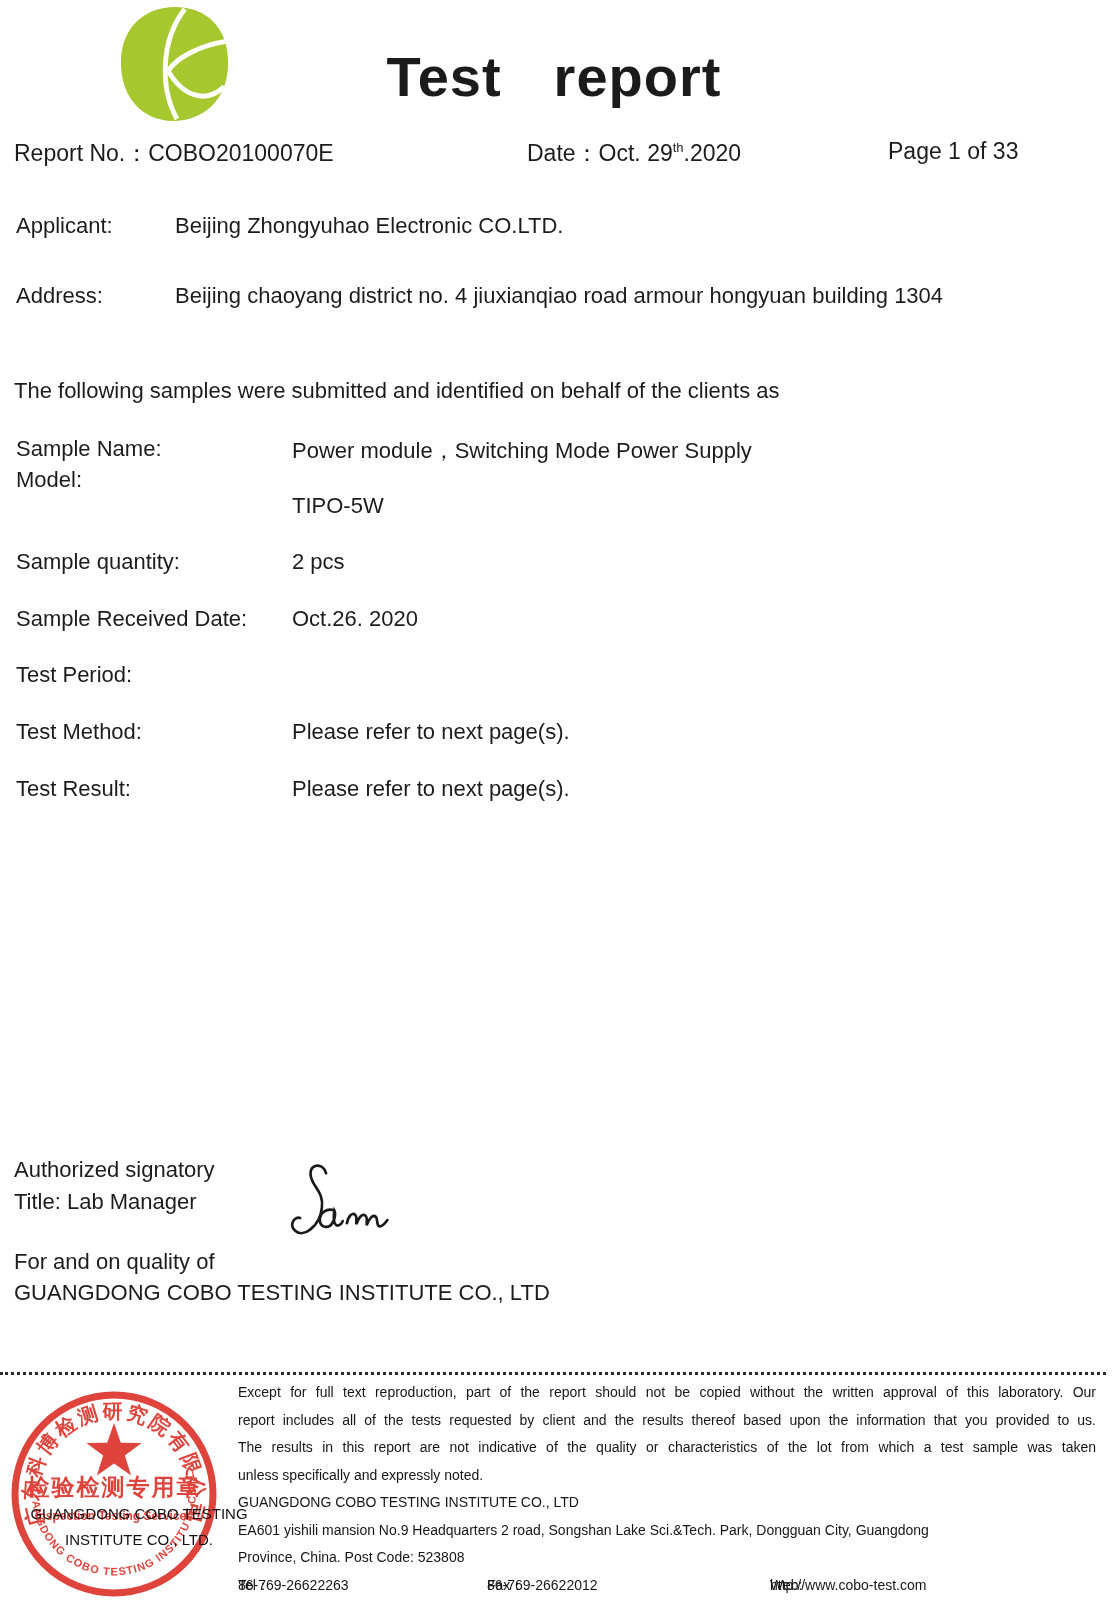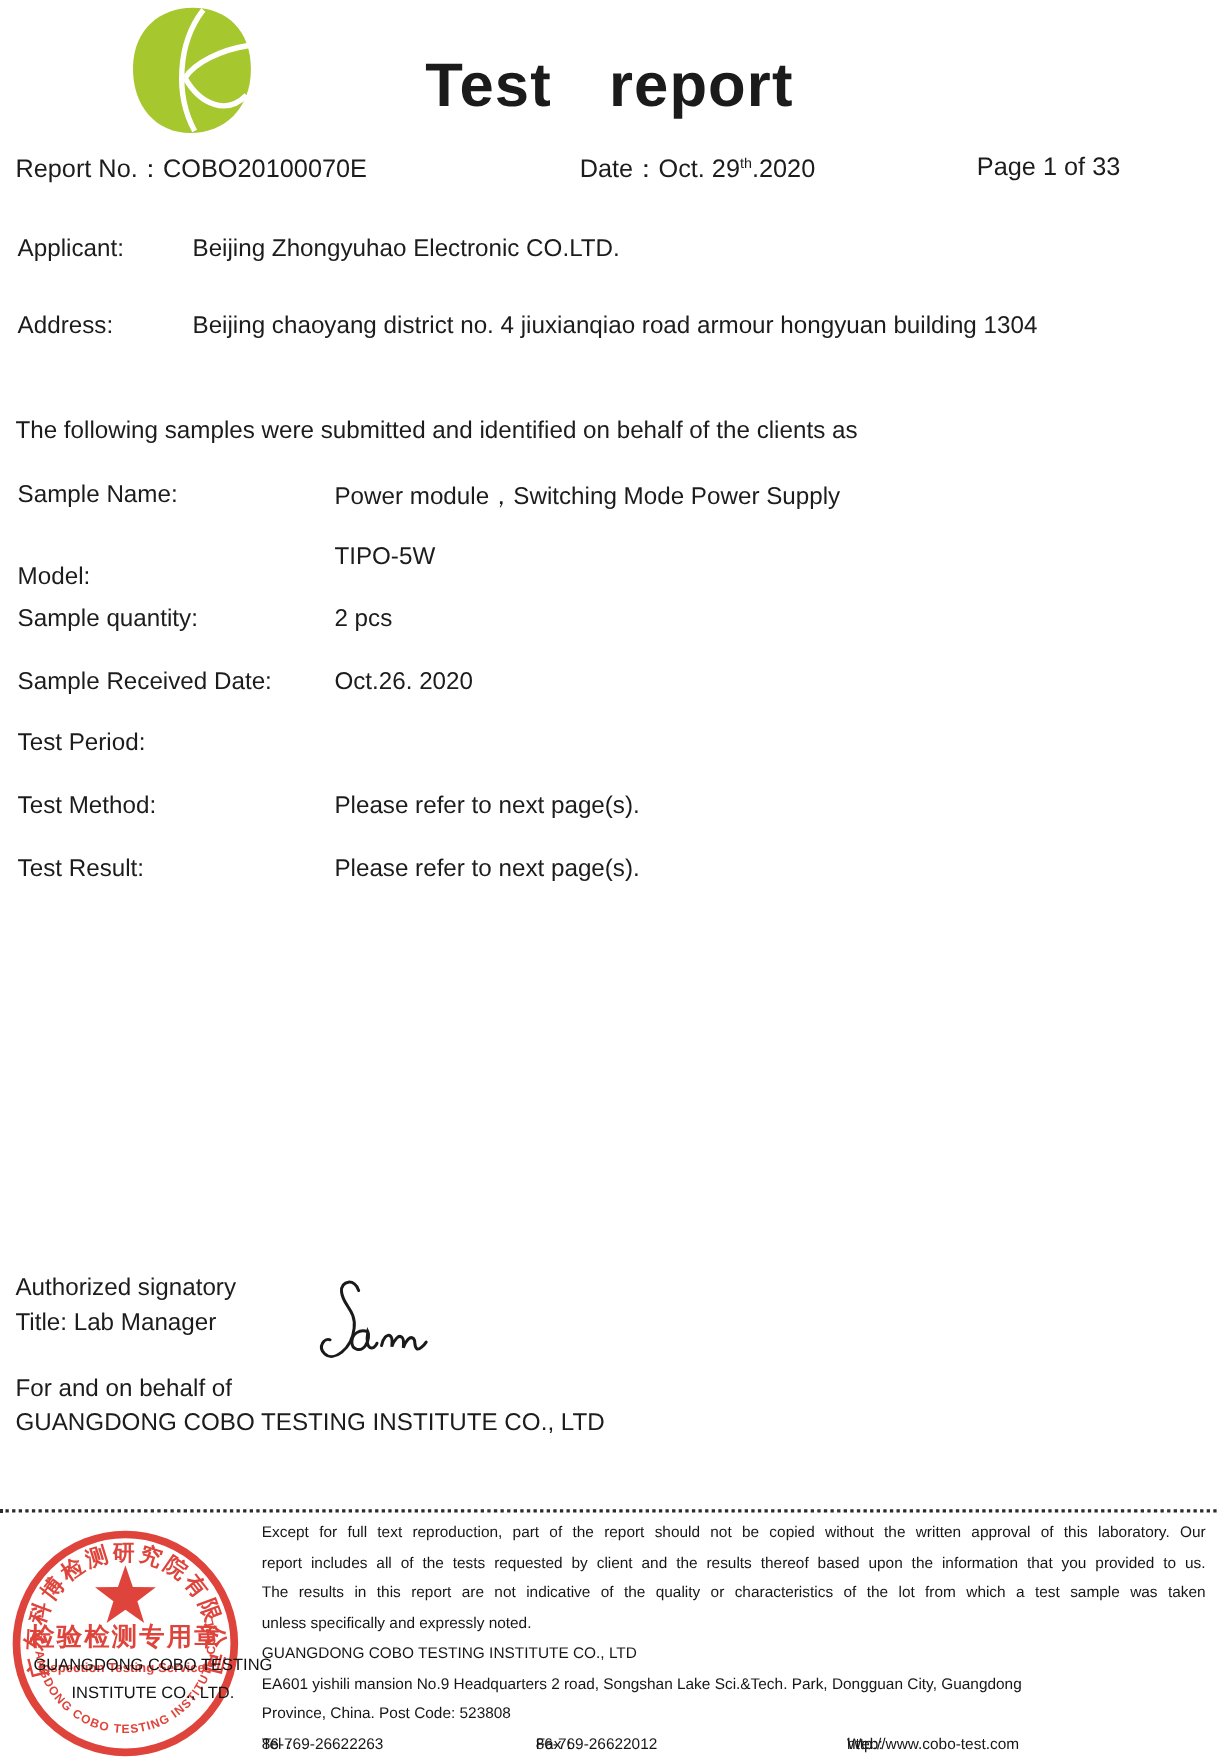--- a/index.html
+++ b/index.html
@@ -12,21 +12,21 @@
          font-size:56px;font-weight:bold;color:#1b1b1b;letter-spacing:1px;}
   .hdr{top:138px;font-size:23px;white-space:nowrap;}
   #report-no{left:14px;}
   #date{left:527px;}
   #date sup{font-size:13px;}
   #page-info{left:888px;}
   
   .lbl{left:16px;font-size:22px;white-space:nowrap;}
   .val{font-size:22px;white-space:nowrap;}
   .party-val{left:175px;}
-  .row-val{left:292px;margin-left:12px;}
+  .row-val{left:292px;}
   #intro{left:14px;top:378px;font-size:22px;white-space:nowrap;}
   
   .sig-text{left:14px;font-size:22px;white-space:nowrap;}
   #sig-svg{left:272px;top:1158px;width:130px;height:95px;}
   
   #dotline{left:0;top:1372px;width:1112px;border-top:3px dotted #2b2b2b;height:0;}
   #footer-text{left:238px;top:1379px;width:858px;font-size:14px;line-height:27.5px;color:#161616;}
   .fjust{text-align:justify;text-align-last:justify;}
   #tel-line{position:relative;height:27.5px;}
   #tel-line span{position:absolute;top:0;white-space:nowrap;}
@@ -72,42 +72,42 @@
 
   <div class="abs lbl" style="top:213px">Applicant:</div>
   <div class="abs val party-val" style="top:213px">Beijing Zhongyuhao Electronic CO.LTD.</div>
   <div class="abs lbl" style="top:283px">Address:</div>
   <div class="abs val party-val" style="top:283px">Beijing chaoyang district no. 4 jiuxianqiao road armour hongyuan building 1304</div>
 
   <div id="intro" class="abs">The following samples were submitted and identified on behalf of the clients as</div>
 
   <div class="abs lbl" style="top:436px">Sample Name:</div>
   <div class="abs val row-val" style="top:436px">Power module，Switching Mode Power Supply</div>
-  <div class="abs lbl" style="top:511px">Model:</div>
+  <div class="abs lbl" style="top:467px">Model:</div>
   <div class="abs val row-val" style="top:493px">TIPO-5W</div>
   <div class="abs lbl" style="top:549px">Sample quantity:</div>
   <div class="abs val row-val" style="top:549px">2 pcs</div>
   <div class="abs lbl" style="top:606px">Sample Received Date:</div>
   <div class="abs val row-val" style="top:606px">Oct.26. 2020</div>
   <div class="abs lbl" style="top:662px">Test Period:</div>
   <div class="abs lbl" style="top:719px">Test Method:</div>
   <div class="abs val row-val" style="top:719px">Please refer to next page(s).</div>
   <div class="abs lbl" style="top:776px">Test Result:</div>
   <div class="abs val row-val" style="top:776px">Please refer to next page(s).</div>
 
   <div class="abs sig-text" style="top:1157px">Authorized signatory</div>
   <div class="abs sig-text" style="top:1189px">Title: Lab Manager</div>
   <svg id="sig-svg" class="abs" viewBox="0 0 125 90">
     <g fill="none" stroke="#1a1a1a" stroke-width="2.6" stroke-linecap="round">
       <path d="M52 14 C49 3 36 5 37 15 C38 27 50 31 48 47 C46 65 30 77 22 69 C16 63 22 55 27 57"></path>
       <path d="M60 50 C53 47 46 52 46 59 C46 66 54 68 58 62 C61 58 61 52 60 50 C59 56 59 62 62 64 C64 65 67 63 68 60"></path>
       <path d="M72 62 C73 56 77 51 80 54 C82 56 81 60 81 63 C83 57 87 52 90 55 C92 57 91 61 91 64 C93 58 97 53 100 56 C102 58 100 63 103 65 C105 66 109 62 111 59"></path>
     </g>
   </svg>
-  <div class="abs sig-text" style="top:1249px">For and on behalf of</div>
+  <div class="abs sig-text" style="top:1249px">For and on quality of</div>
   <div class="abs sig-text" style="top:1280px">GUANGDONG COBO TESTING INSTITUTE CO., LTD</div>
 
   <div id="dotline" class="abs"></div>
 
   <svg id="stamp" class="abs" viewBox="0 0 212 212">
     <defs>
       <path id="arcTop" d="M 34.6 132 A 76 76 0 1 1 177.4 132" fill="none"></path>
       <path id="arcBot" d="M 24.4 114.6 A 82 82 0 1 0 185.6 86.2" fill="none"></path>
     </defs>
     <circle class="ring" cx="106" cy="106" r="99"></circle>

